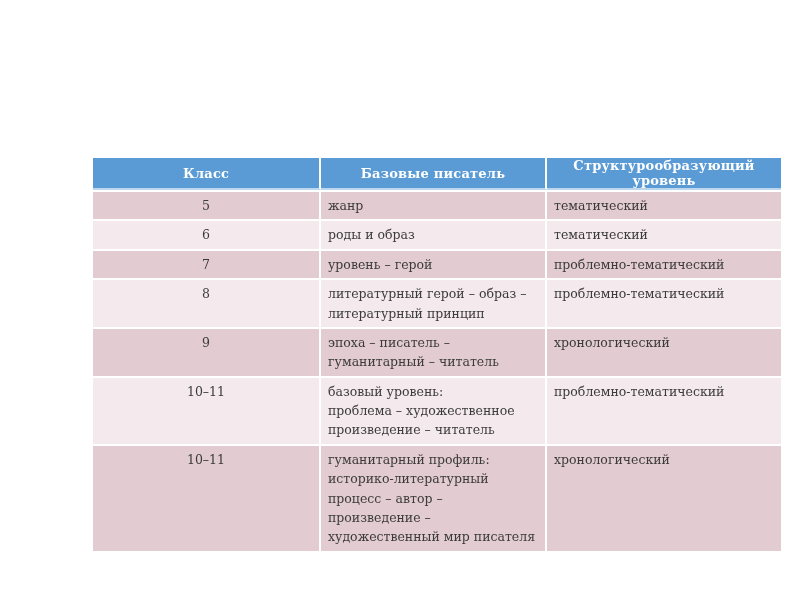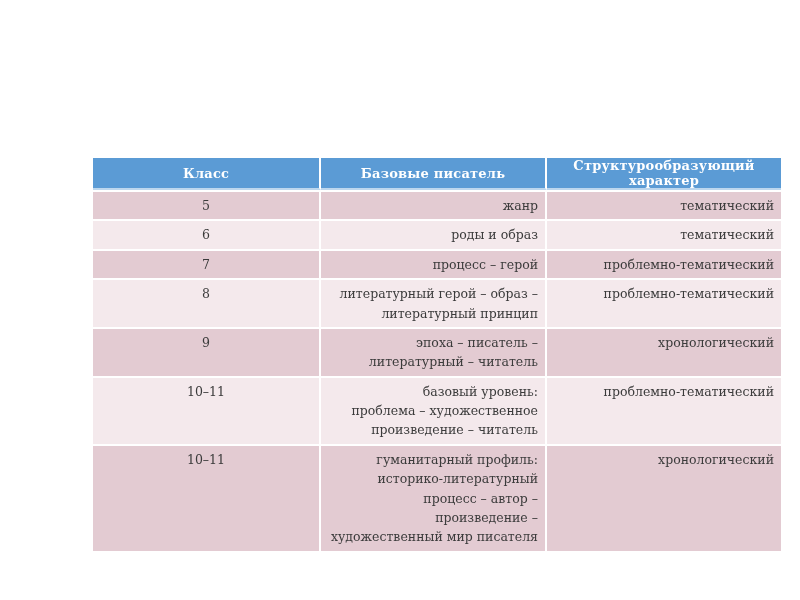--- a/index.html
+++ b/index.html
@@ -49,77 +49,77 @@
     padding: 4px 7px;
   }
   tbody td:not(:last-child) { border-right: 2px solid #ffffff; }
   tbody tr:not(:last-child) td { border-bottom: 2px solid #ffffff; }
   tbody tr:first-child td { border-top: 2px solid #ffffff; }
 
   tbody tr.band-dark td  { background: #E3CBD2; }
   tbody tr.band-light td { background: #F4E9EC; }
 
   td.grade { text-align: center; }
-  td.concepts, td.principle { text-align: right; }
+  td.concepts, td.principle { text-align: left; }
 
   .lead {
     display: block;
   }
   .lead:empty { display: none; }
 </style>
 </head>
 <body>
 
 <div class="slide">
   <table class="curriculum">
     <colgroup>
       <col class="c1">
         <col class="c2">
         <col class="c3">
     </colgroup>
     <thead>
       <tr>
         <th>Класс</th>
         <th>Базовые писатель</th>
-        <th>Структурообразующий характер</th>
+        <th>Структурообразующий уровень</th>
       </tr>
     </thead>
     <tbody>
       <tr class="band-dark">
         <td class="grade">5</td>
         <td class="concepts">
           <span>жанр</span>
         </td>
         <td class="principle">тематический</td>
       </tr>
       <tr class="band-light">
         <td class="grade">6</td>
         <td class="concepts">
           <span>роды и образ</span>
         </td>
         <td class="principle">тематический</td>
       </tr>
       <tr class="band-dark">
         <td class="grade">7</td>
         <td class="concepts">
-          <span>процесс – герой</span>
+          <span>уровень – герой</span>
         </td>
         <td class="principle">проблемно-тематический</td>
       </tr>
       <tr class="band-light">
         <td class="grade">8</td>
         <td class="concepts">
           <span>литературный герой – образ – литературный принцип</span>
         </td>
         <td class="principle">проблемно-тематический</td>
       </tr>
       <tr class="band-dark">
         <td class="grade">9</td>
         <td class="concepts">
-          <span>эпоха – писатель – литературный – читатель</span>
+          <span>эпоха – писатель – гуманитарный – читатель</span>
         </td>
         <td class="principle">хронологический</td>
       </tr>
       <tr class="band-light">
         <td class="grade">10–11</td>
         <td class="concepts">
           <span class="lead">базовый уровень:</span><span>проблема – художественное произведение – читатель</span>
         </td>
         <td class="principle">проблемно-тематический</td>
       </tr>

